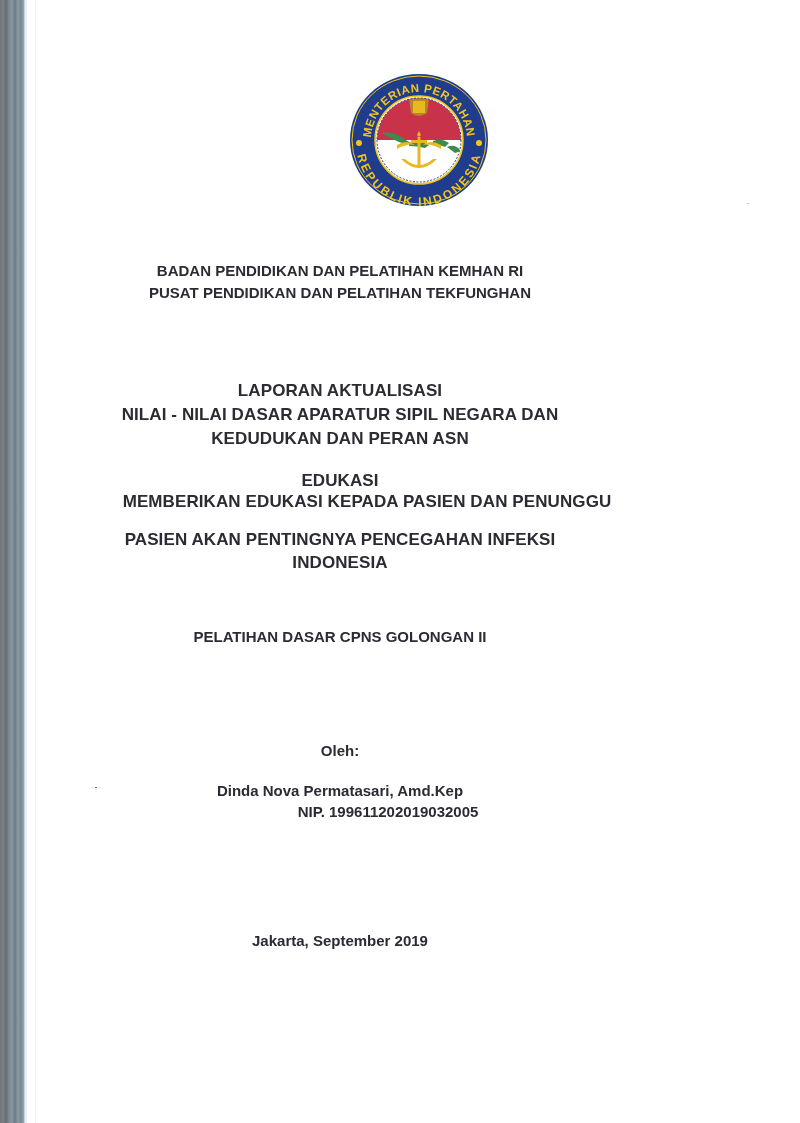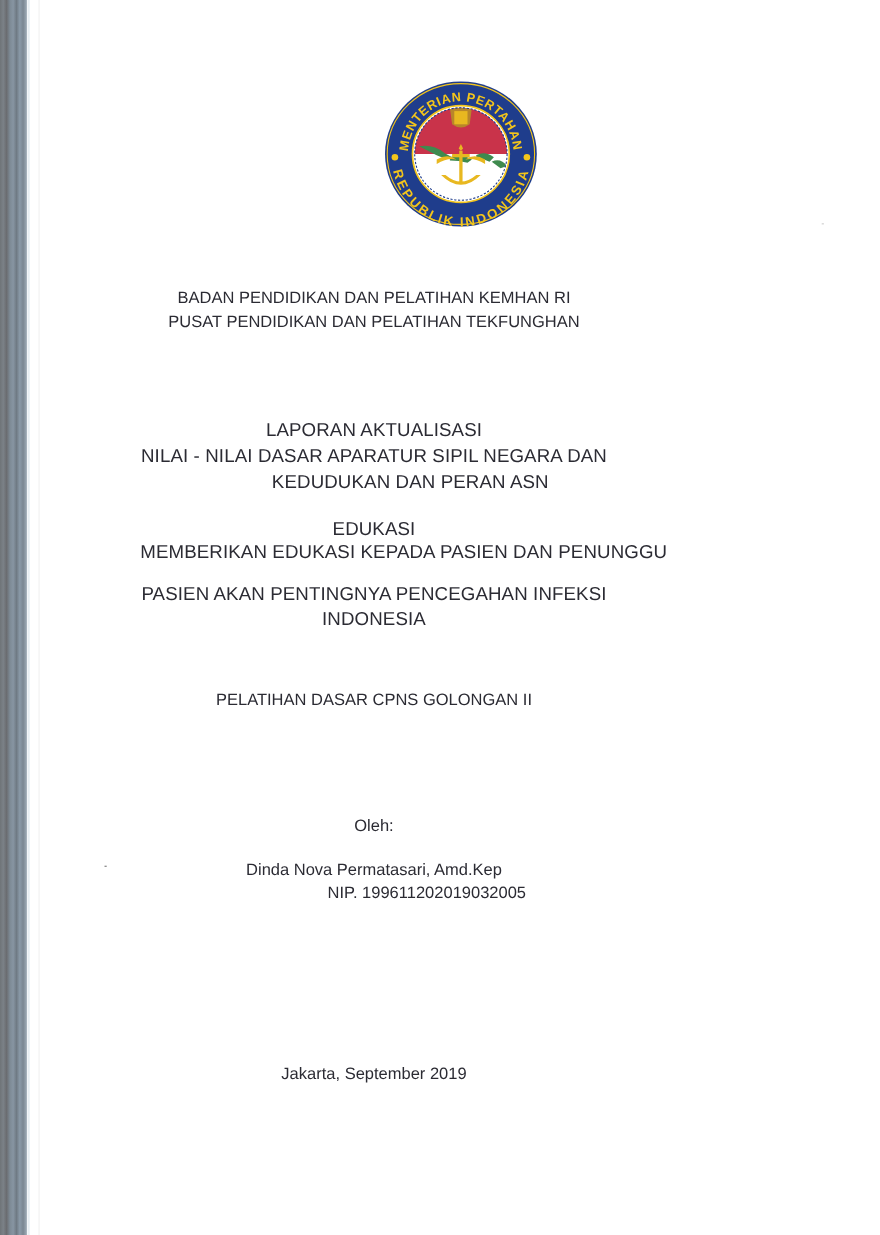--- a/index.html
+++ b/index.html
@@ -21,21 +21,21 @@
   }
   .binding-line {
     position: absolute; left: 35px; top: 0; width: 1px; height: 1123px;
     background: #f1f1f1;
   }
   .logo-wrap {
     position: absolute; left: 349px; top: 73px; width: 140px; height: 134px;
   }
   .line {
     position: absolute; left: 0; width: 680px; text-align: center;
-    font-weight: normal; white-space: nowrap;
+    font-weight: bold; white-space: nowrap;
   }
   .hdr { font-size: 15px; }
   .title { font-size: 17px; letter-spacing: 0.1px; }
   .sub { font-size: 15px; }
   .speck { position: absolute; width: 2px; height: 1px; background: #777; }
 </style>
 </head>
 <body>
 
 <div class="binding"></div>
@@ -80,30 +80,30 @@
       <textPath href="#botArc" startOffset="50%" text-anchor="middle" dominant-baseline="hanging">REPUBLIK INDONESIA</textPath>
     </text>
   </svg>
 </div>
 
 <div class="line hdr" style="top:262px;">BADAN PENDIDIKAN DAN PELATIHAN KEMHAN RI</div>
 <div class="line hdr" style="top:284px;">PUSAT PENDIDIKAN DAN PELATIHAN TEKFUNGHAN</div>
 
 <div class="line title" style="top:381px;">LAPORAN AKTUALISASI</div>
 <div class="line title" style="top:405px;">NILAI - NILAI DASAR APARATUR SIPIL NEGARA DAN</div>
-<div class="line title" style="top:429px;padding-left:33px;">KEDUDUKAN DAN PERAN ASN</div>
+<div class="line title" style="top:429px;">KEDUDUKAN DAN PERAN ASN</div>
 
 <div class="line title" style="top:471px;">EDUKASI</div>
 
 <div class="line title" style="top:492px;margin-left:27px;">MEMBERIKAN EDUKASI KEPADA PASIEN DAN PENUNGGU</div>
 <div class="line title" style="top:530px;">PASIEN AKAN PENTINGNYA PENCEGAHAN INFEKSI</div>
 <div class="line title" style="top:553px;">INDONESIA</div>
 
 <div class="line sub" style="top:628px;text-align:center;">PELATIHAN DASAR CPNS GOLONGAN II</div>
 
 <div class="line sub" style="top:742px;">Oleh:</div>
 <div class="line sub" style="top:782px;">Dinda Nova Permatasari, Amd.Kep</div>
 <div class="line sub" style="top:803px;margin-left:48px;">NIP. 199611202019032005</div>
 
-<div class="line sub" style="top:968px;">Jakarta,  September 2019</div>
+<div class="line sub" style="top:932px;">Jakarta,  September 2019</div>
 
 <div class="speck" style="left:95px; top:787px;"></div>
 <div class="speck" style="left:747px; top:203px; background:#ccc;"></div>
 
 </body></html>

